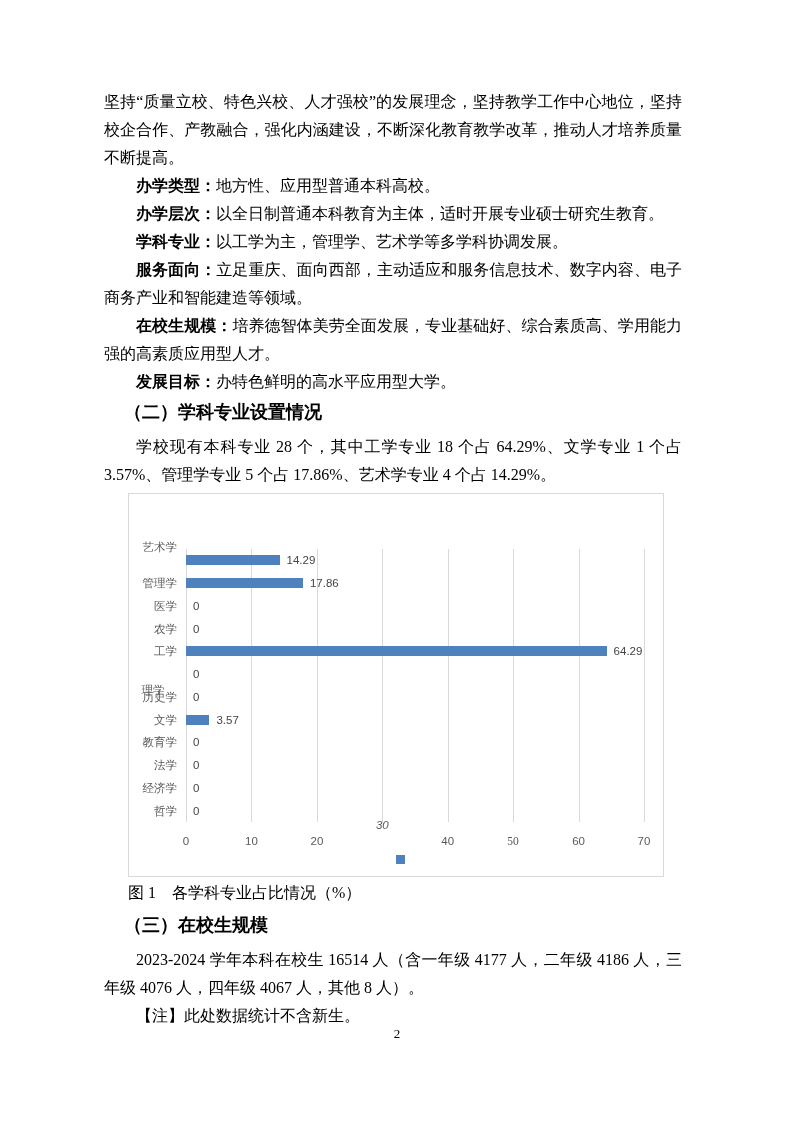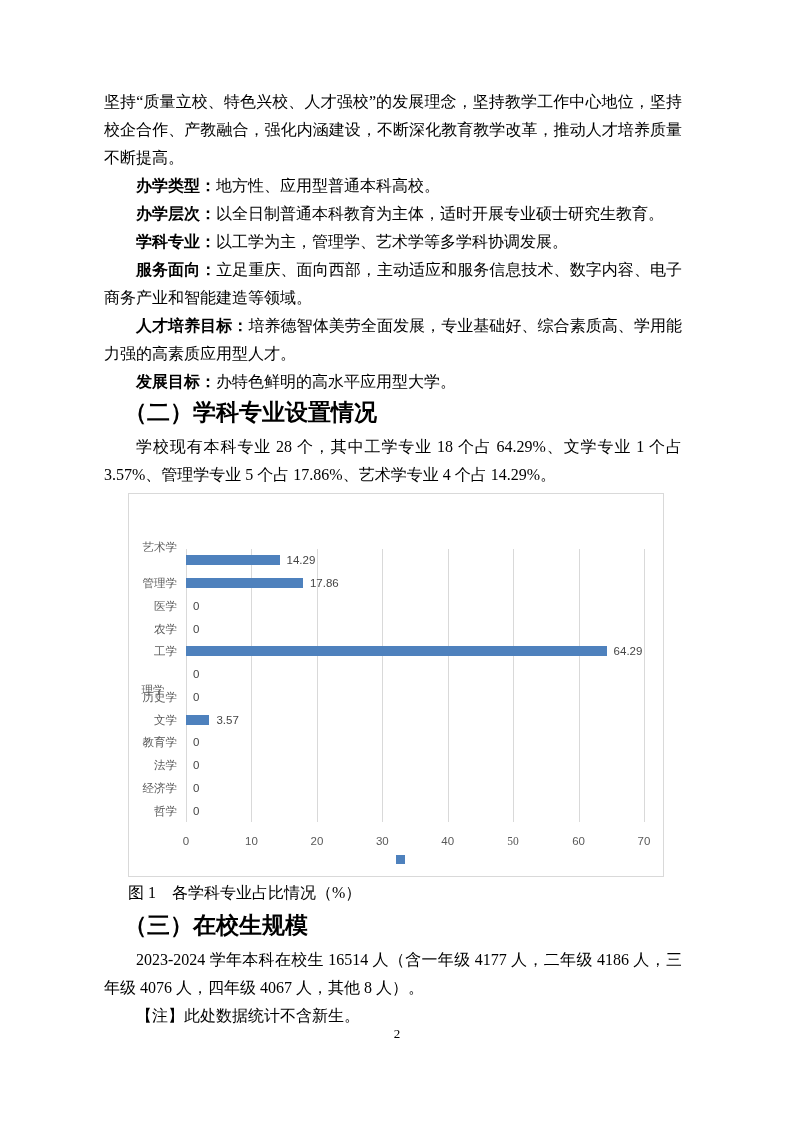--- a/index.html
+++ b/index.html
@@ -22,21 +22,21 @@
     font-size: 16px;
     line-height: 28px;
     text-align: justify;
     margin: 0;
   }
   .indent { text-indent: 2em; }
   .item-label { font-weight: bold; }
   .section-heading {
     font-family: "Liberation Sans", "DejaVu Sans", sans-serif;
     font-weight: 700;
-    font-size: 23px;
+    font-size: 18px;
     line-height: 26px;
     margin: 3px 0 8px 20px;
     color: #000000;
   }
   .section-heading.second { margin-top: 10px; }
   
   .chart-figure {
     position: relative;
     width: 536px;
     height: 384px;
@@ -112,37 +112,37 @@
     <p class="body-text">坚持“质量立校、特色兴校、人才强校”的发展理念，坚持教学工作中心地位，坚持校企合作、产教融合，强化内涵建设，不断深化教育教学改革，推动人才培养质量不断提高。</p>
 
     <p class="body-text indent"><span class="item-label">办学类型：</span><span>地方性、应用型普通本科高校。</span></p>
 
     <p class="body-text indent"><span class="item-label">办学层次：</span><span>以全日制普通本科教育为主体，适时开展专业硕士研究生教育。</span></p>
 
     <p class="body-text indent"><span class="item-label">学科专业：</span><span>以工学为主，管理学、艺术学等多学科协调发展。</span></p>
 
     <p class="body-text indent"><span class="item-label">服务面向：</span><span>立足重庆、面向西部，主动适应和服务信息技术、数字内容、电子商务产业和智能建造等领域。</span></p>
 
-    <p class="body-text indent"><span class="item-label">人才培养目标：</span><span>培养德智体美劳全面发展，专业基础好、综合素质高、学用能力强的高素质应用型人才。</span></p>
+    <p class="body-text indent"><span class="item-label">在校生规模：</span><span>培养德智体美劳全面发展，专业基础好、综合素质高、学用能力强的高素质应用型人才。</span></p>
 
     <p class="body-text indent"><span class="item-label">发展目标：</span><span>办特色鲜明的高水平应用型大学。</span></p>
 
     <h2 class="section-heading">（二）学科专业设置情况</h2>
 
     <p class="body-text indent">学校现有本科专业 28 个，其中工学专业 18 个占 64.29%、文学专业 1 个占 3.57%、管理学专业 5 个占 17.86%、艺术学专业 4 个占 14.29%。</p>
 
     <div class="chart-figure" id="chart">
         <div class="gridline" style="left: 57px; top: 55px; height: 273px; background: rgb(217, 217, 217);"></div>
         <div class="tick-label" style="left: 42px; top: 339px;">0</div>
         <div class="gridline" style="left: 122.4px; top: 55px; height: 273px; background: rgb(217, 217, 217);"></div>
         <div class="tick-label" style="left: 107.4px; top: 339px;">10</div>
         <div class="gridline" style="left: 187.9px; top: 55px; height: 273px; background: rgb(217, 217, 217);"></div>
         <div class="tick-label" style="left: 172.9px; top: 339px;">20</div>
         <div class="gridline" style="left: 253.3px; top: 55px; height: 273px; background: rgb(217, 217, 217);"></div>
-        <div class="tick-label" style="left: 238.3px; top: 339px;">30</div>
+        <div class="tick-label" style="left: 238.3px; top: 323px; font-style: italic;">30</div>
         <div class="gridline" style="left: 318.7px; top: 55px; height: 273px; background: rgb(217, 217, 217);"></div>
         <div class="tick-label" style="left: 303.7px; top: 339px;">40</div>
         <div class="gridline" style="left: 384.1px; top: 55px; height: 273px; background: rgb(217, 217, 217);"></div>
         <div class="tick-label" style="left: 369.1px; top: 339px; font-family: Liberation Serif, serif;">50</div>
         <div class="gridline" style="left: 449.6px; top: 55px; height: 273px; background: rgb(217, 217, 217);"></div>
         <div class="tick-label" style="left: 434.6px; top: 339px;">60</div>
         <div class="gridline" style="left: 515px; top: 55px; height: 273px; background: rgb(217, 217, 217);"></div>
         <div class="tick-label" style="left: 500px; top: 339px;">70</div>
         <div class="cat-label" style="top: 45px;">艺术学</div>
         <div class="bar" style="left: 57px; width: 93.5px; top: 61.4px; background: rgb(78, 129, 189);"></div>

